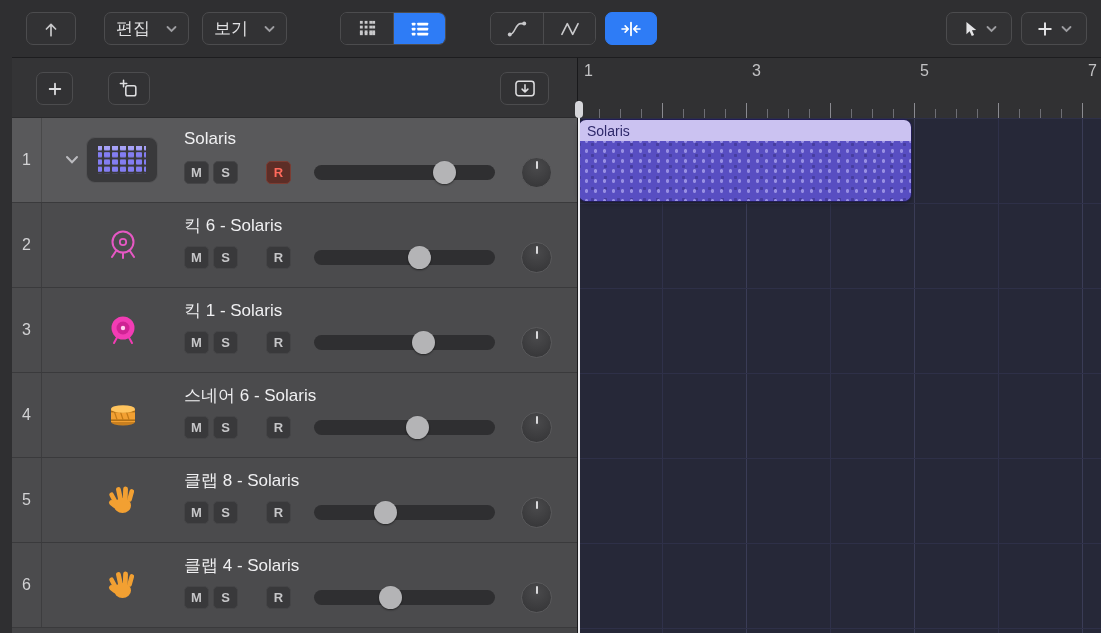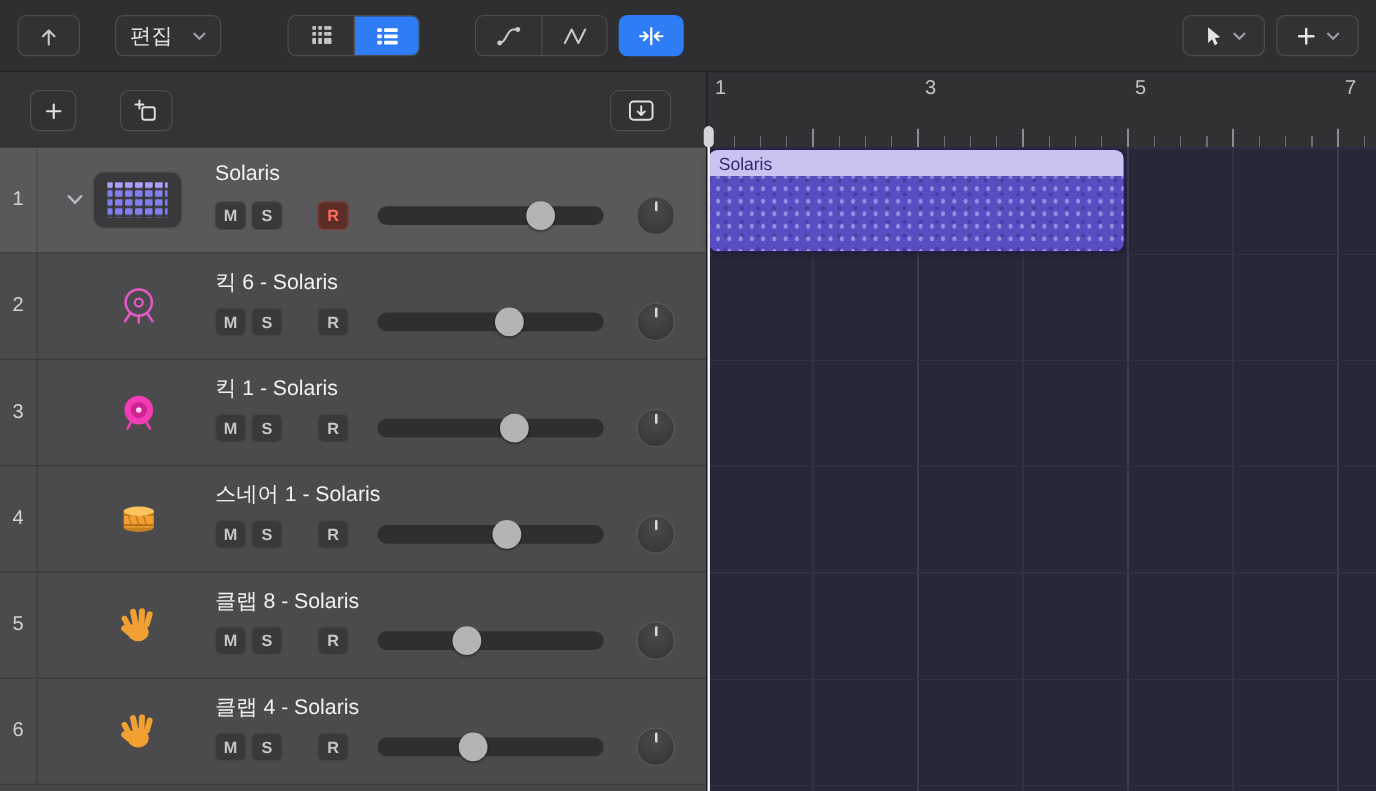--- a/index.html
+++ b/index.html
@@ -1,18 +1,18 @@
 <!DOCTYPE html>
 <html><head>
 <meta charset="utf-8">
 <style>
   * { margin:0; padding:0; box-sizing:border-box; }
   html,body { width:1101px; height:633px; overflow:hidden; }
   body { font-family:"Liberation Sans", sans-serif; background:#222; }
-  .app { width:1101px; height:633px; display:flex; flex-direction:column; background:#2f2f31; }
+  .app { width:1101px; height:633px; display:flex; flex-direction:column; background:#2f2f31;padding-left:12px; }
 
   
   .toolbar { height:58px; flex:0 0 58px; display:flex; align-items:center; padding:0 14px;
              background:#2f2f31; border-bottom:1px solid #1d1d1f; }
   .tbtn { height:33px; border:1px solid #4c4c4e; border-radius:7px; background:#323234;
           color:#e3e3e5; display:flex; align-items:center; justify-content:center; cursor:default; }
   .back-btn { width:50px; margin-right:28px; }
   .menu-btn { width:85px; padding:0 11px; justify-content:space-between; font-size:17px; margin-right:13px; }
   .seg { display:flex; border:1px solid #4c4c4e; border-radius:7px; overflow:hidden; height:33px; }
   .seg .sbtn { width:52px; height:31px; display:flex; align-items:center; justify-content:center; background:#323234; }
@@ -105,20 +105,28 @@
     </div>
 
     <div class="tbtn menu-btn">
       <span>편집</span>
       <span>
           <svg width="11" height="8" viewBox="0 0 11 8">
             <path d="M1.5 2 L5.5 6 L9.5 2" stroke="#9d9da1" stroke-width="1.8" fill="none" stroke-linecap="round"></path>
           </svg>
         </span>
     </div>
+    <div class="tbtn menu-btn">
+      <span>보기</span>
+      <span>
+          <svg width="11" height="8" viewBox="0 0 11 8">
+            <path d="M1.5 2 L5.5 6 L9.5 2" stroke="#9d9da1" stroke-width="1.8" fill="none" stroke-linecap="round"></path>
+          </svg>
+        </span>
+    </div>
 
     <div class="gap40"></div>
 
     <div class="seg">
       <div class="sbtn">
         <span>
           <svg width="19" height="19" viewBox="0 0 20 20" fill="#c9c9cb">
             <rect x="2" y="2" width="3" height="3"></rect>
               <rect x="7" y="2" width="3" height="3"></rect>
               <rect x="12" y="2" width="3" height="3"></rect>
@@ -328,21 +336,21 @@
           <div class="sub-icon">
             <svg width="36" height="36" viewBox="0 0 36 36">
               <ellipse cx="18" cy="25" rx="12" ry="3.5" fill="#c87f1f"></ellipse>
               <rect x="6" y="12" width="24" height="13" fill="#f2a032"></rect>
               <path d="M9 13.5 l3 9 M15 13.5 l3 9 M21 13.5 l3 9" stroke="#c27a18" stroke-width="1.2"></path>
               <rect x="6" y="13.8" width="24" height="1.6" fill="#b06f15"></rect>
               <rect x="6" y="22.4" width="24" height="1.6" fill="#b06f15"></rect>
               <ellipse cx="18" cy="12" rx="12" ry="3.8" fill="#ffc45e"></ellipse>
             </svg>
           </div>
-          <div class="track-name">스네어 1 - Solaris</div>
+          <div class="track-name">스네어 6 - Solaris</div>
           <div class="controls">
             <div class="msr">M</div>
             <div class="msr solo">S</div>
             <div class="msr rec">R</div>
             <div class="slider" style="--vol: 57;">
               <div class="thumb"></div>
             </div>
             <div class="knob"></div>
           </div>
         </div>

